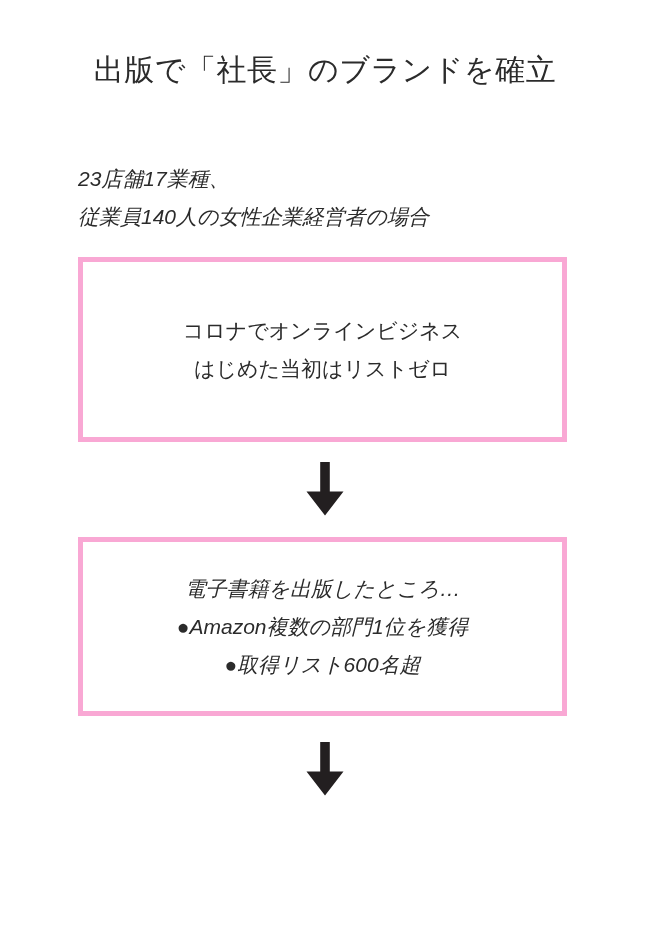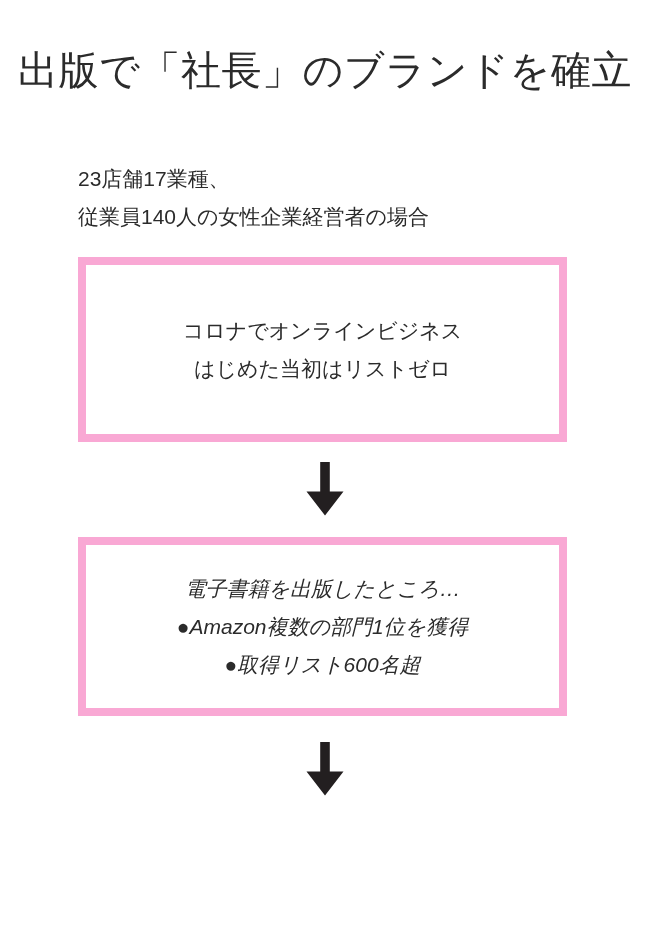--- a/index.html
+++ b/index.html
@@ -22,52 +22,53 @@
     background: #ffffff;
   }
 
   
   .title {
     position: absolute;
     left: 0;
     top: 50px;
     width: 650px;
     text-align: center;
-    font-size: 40px;
+    font-size: 30px;
     line-height: 40px;
     letter-spacing: 0.5px;
     color: #2b2b2b;
     font-weight: 400;
     white-space: nowrap;
   }
 
   
   .subtitle {
     position: absolute;
     left: 78px;
     top: 160px;
     width: 500px;
     text-align: left;
     font-size: 21px;
     line-height: 38px;
     color: #2b2b2b;
     font-weight: 400;
+    font-style: italic;
   }
   .subtitle-line {
     display: block;
     white-space: nowrap;
   }
 
   
   .flow-box {
     position: absolute;
     left: 78px;
     width: 489px;
     box-sizing: border-box;
-    border: 8px solid #f9a8d4;
+    border: 5px solid #f9a8d4;
     background: #ffffff;
     display: flex;
     flex-direction: column;
     align-items: center;
     justify-content: center;
   }
   .flow-box.box-1 {
     top: 257px;
     height: 185px;
   }

